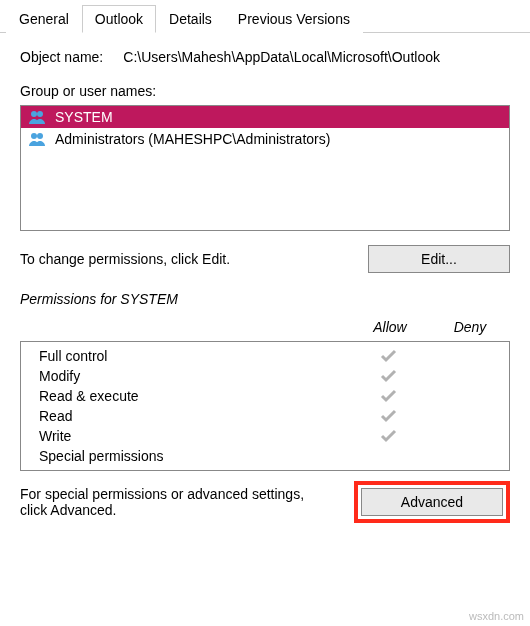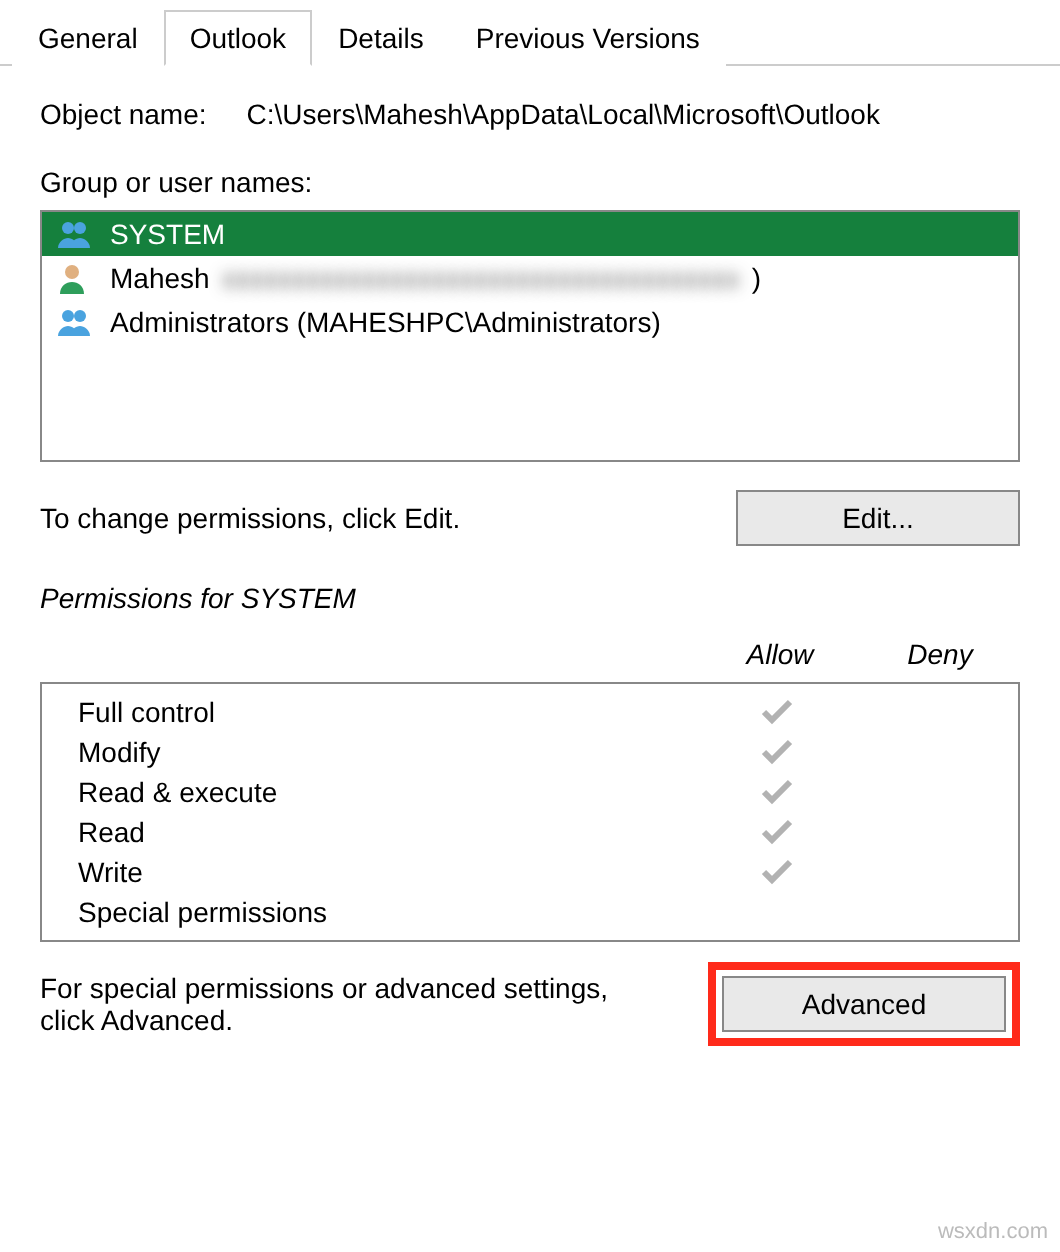--- a/index.html
+++ b/index.html
@@ -52,21 +52,21 @@
     background: #fff;
   }
   .listitem {
     display: flex;
     align-items: center;
     gap: 6px;
     padding: 2px 6px;
     font-size: 14px;
   }
   .listitem.selected {
-    background: #15803d;
+    background: #be185d;
     color: #fff;
   }
   .obscured {
     color: transparent;
     text-shadow: 0 0 7px rgba(80,80,80,0.9);
     user-select: none;
   }
   .icon-wrap { width: 22px; height: 18px; display:flex; align-items:center; }
   .edit-row {
     display: flex;
@@ -147,31 +147,20 @@
           <circle cx="7" cy="5" r="3" fill="#4aa3df"></circle>
             <circle cx="13" cy="5" r="3" fill="#4aa3df"></circle>
           <path d="M2 15c0-3 3-5 5-5s5 2 5 5z" fill="#4aa3df"></path>
             <path d="M8 15c0-3 3-5 5-5s5 2 5 5z" fill="#4aa3df"></path>
         </svg>
       </span>
       <span>SYSTEM</span>
     </div>
     <div class="listitem">
       <span class="icon-wrap">
-        <svg width="20" height="16" viewBox="0 0 20 16">
-          <circle cx="9" cy="5" r="3.5" fill="#e0b080"></circle>
-          <path d="M3 16c0-4 3-6 6-6s6 2 6 6z" fill="#2e9e5b"></path>
-        </svg>
-      </span>
-      <span>Mahesh</span>
-      <span class="obscured">xxxxxxxxxxxxxxxxxxxxxxxxxxxxxxxxxxxxx</span>
-      <span>)</span>
-    </div>
-    <div class="listitem">
-      <span class="icon-wrap">
         <svg width="22" height="16" viewBox="0 0 22 16">
           <circle cx="7" cy="5" r="3" fill="#4aa3df"></circle>
             <circle cx="13" cy="5" r="3" fill="#4aa3df"></circle>
           <path d="M2 15c0-3 3-5 5-5s5 2 5 5z" fill="#4aa3df"></path>
             <path d="M8 15c0-3 3-5 5-5s5 2 5 5z" fill="#4aa3df"></path>
         </svg>
       </span>
       <span>Administrators (MAHESHPC\Administrators)</span>
     </div>
   </div>

